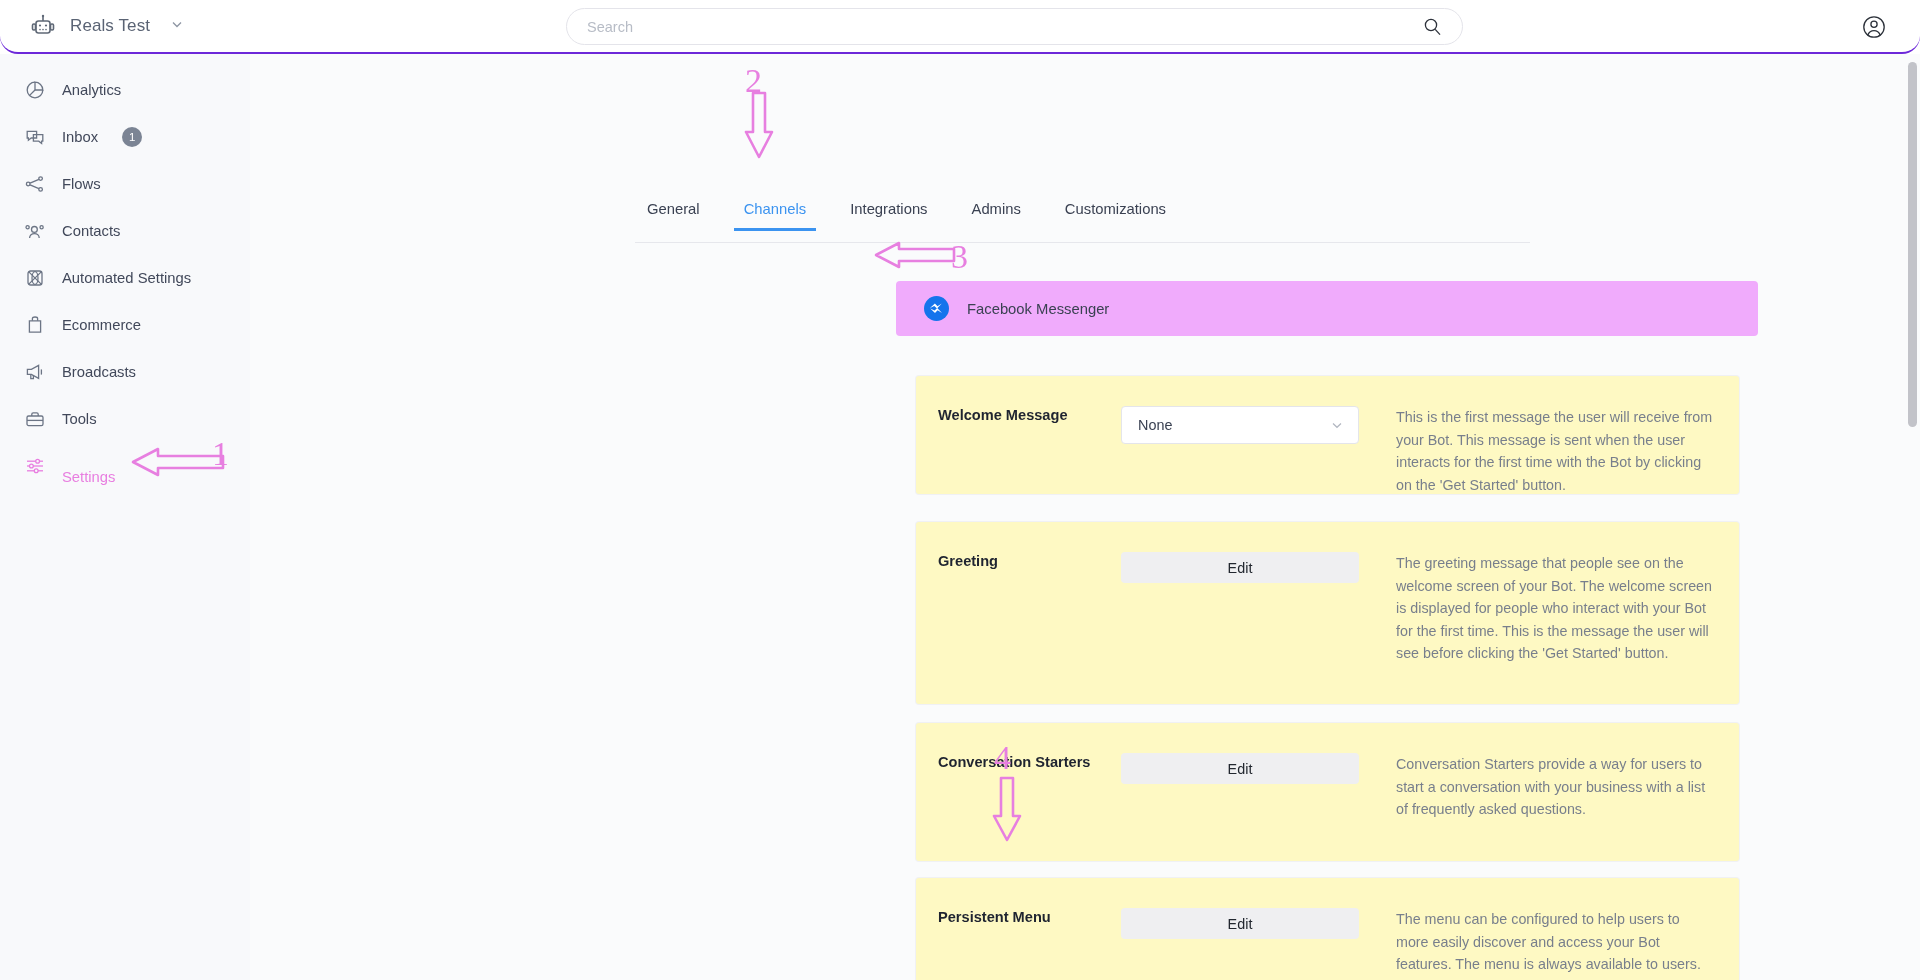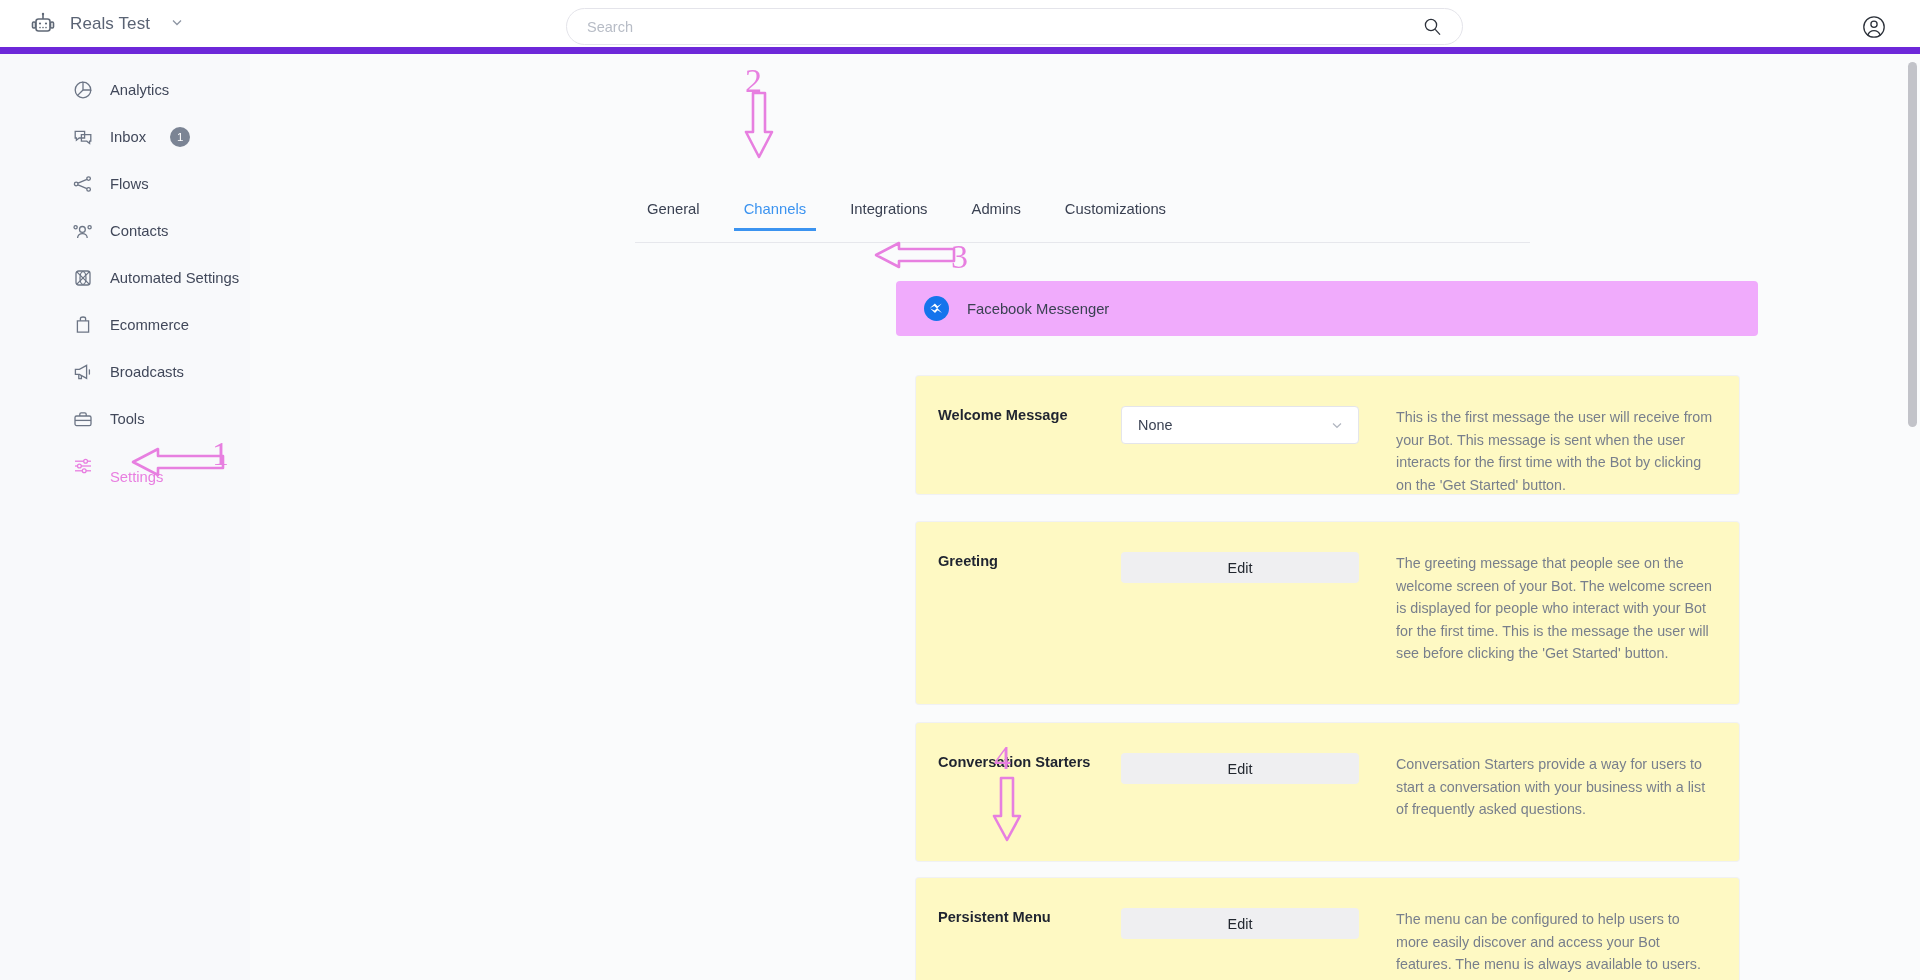--- a/index.html
+++ b/index.html
@@ -8,23 +8,24 @@
     font-family: "Liberation Sans", sans-serif;
     background: #ffffff;
     overflow: hidden;
   }
 
   
   .topbar {
     position: absolute; top: 0; left: 0;
     width: 1920px; height: 54px;
     background: #ffffff;
-    border-bottom: 7px solid #6d28d9;
+    border-bottom: 2px solid #6d28d9;
     display: flex; align-items: center;
     z-index: 20;
+    border-radius: 18px;
   }
   .brand { display: flex; align-items: center; gap: 14px; margin-left: 30px; }
   .brand-logo { width: 26px; height: 26px; display: block; }
   .brand-name {
     font-size: 17px; color: #5a6374; font-weight: 400; letter-spacing: .1px;
   }
   .brand-caret { margin-left: 6px; display: block; }
 
   .search-wrap {
     position: absolute; left: 566px; top: 8px;
@@ -50,21 +51,20 @@
     width: 28px; height: 28px;
   }
 
   
   .sidebar {
     position: absolute; top: 54px; left: 0;
     width: 300px; height: 926px;
     background: #f8f9fb;
     border-right: 1px solid #ececf0;
     padding-top: 12px;
-    padding-left: 48px;
   }
   .nav-item {
     display: flex; align-items: center;
     height: 47px; padding-left: 24px; gap: 16px;
     cursor: pointer;
   }
   .nav-icon { width: 22px; height: 22px; flex: 0 0 22px; display: block; }
   .nav-label { font-size: 14.8px; color: #41485a; white-space: nowrap; }
   .nav-item.active .nav-label { color: #e87ee0; margin-top: 22px; }
   .badge {

